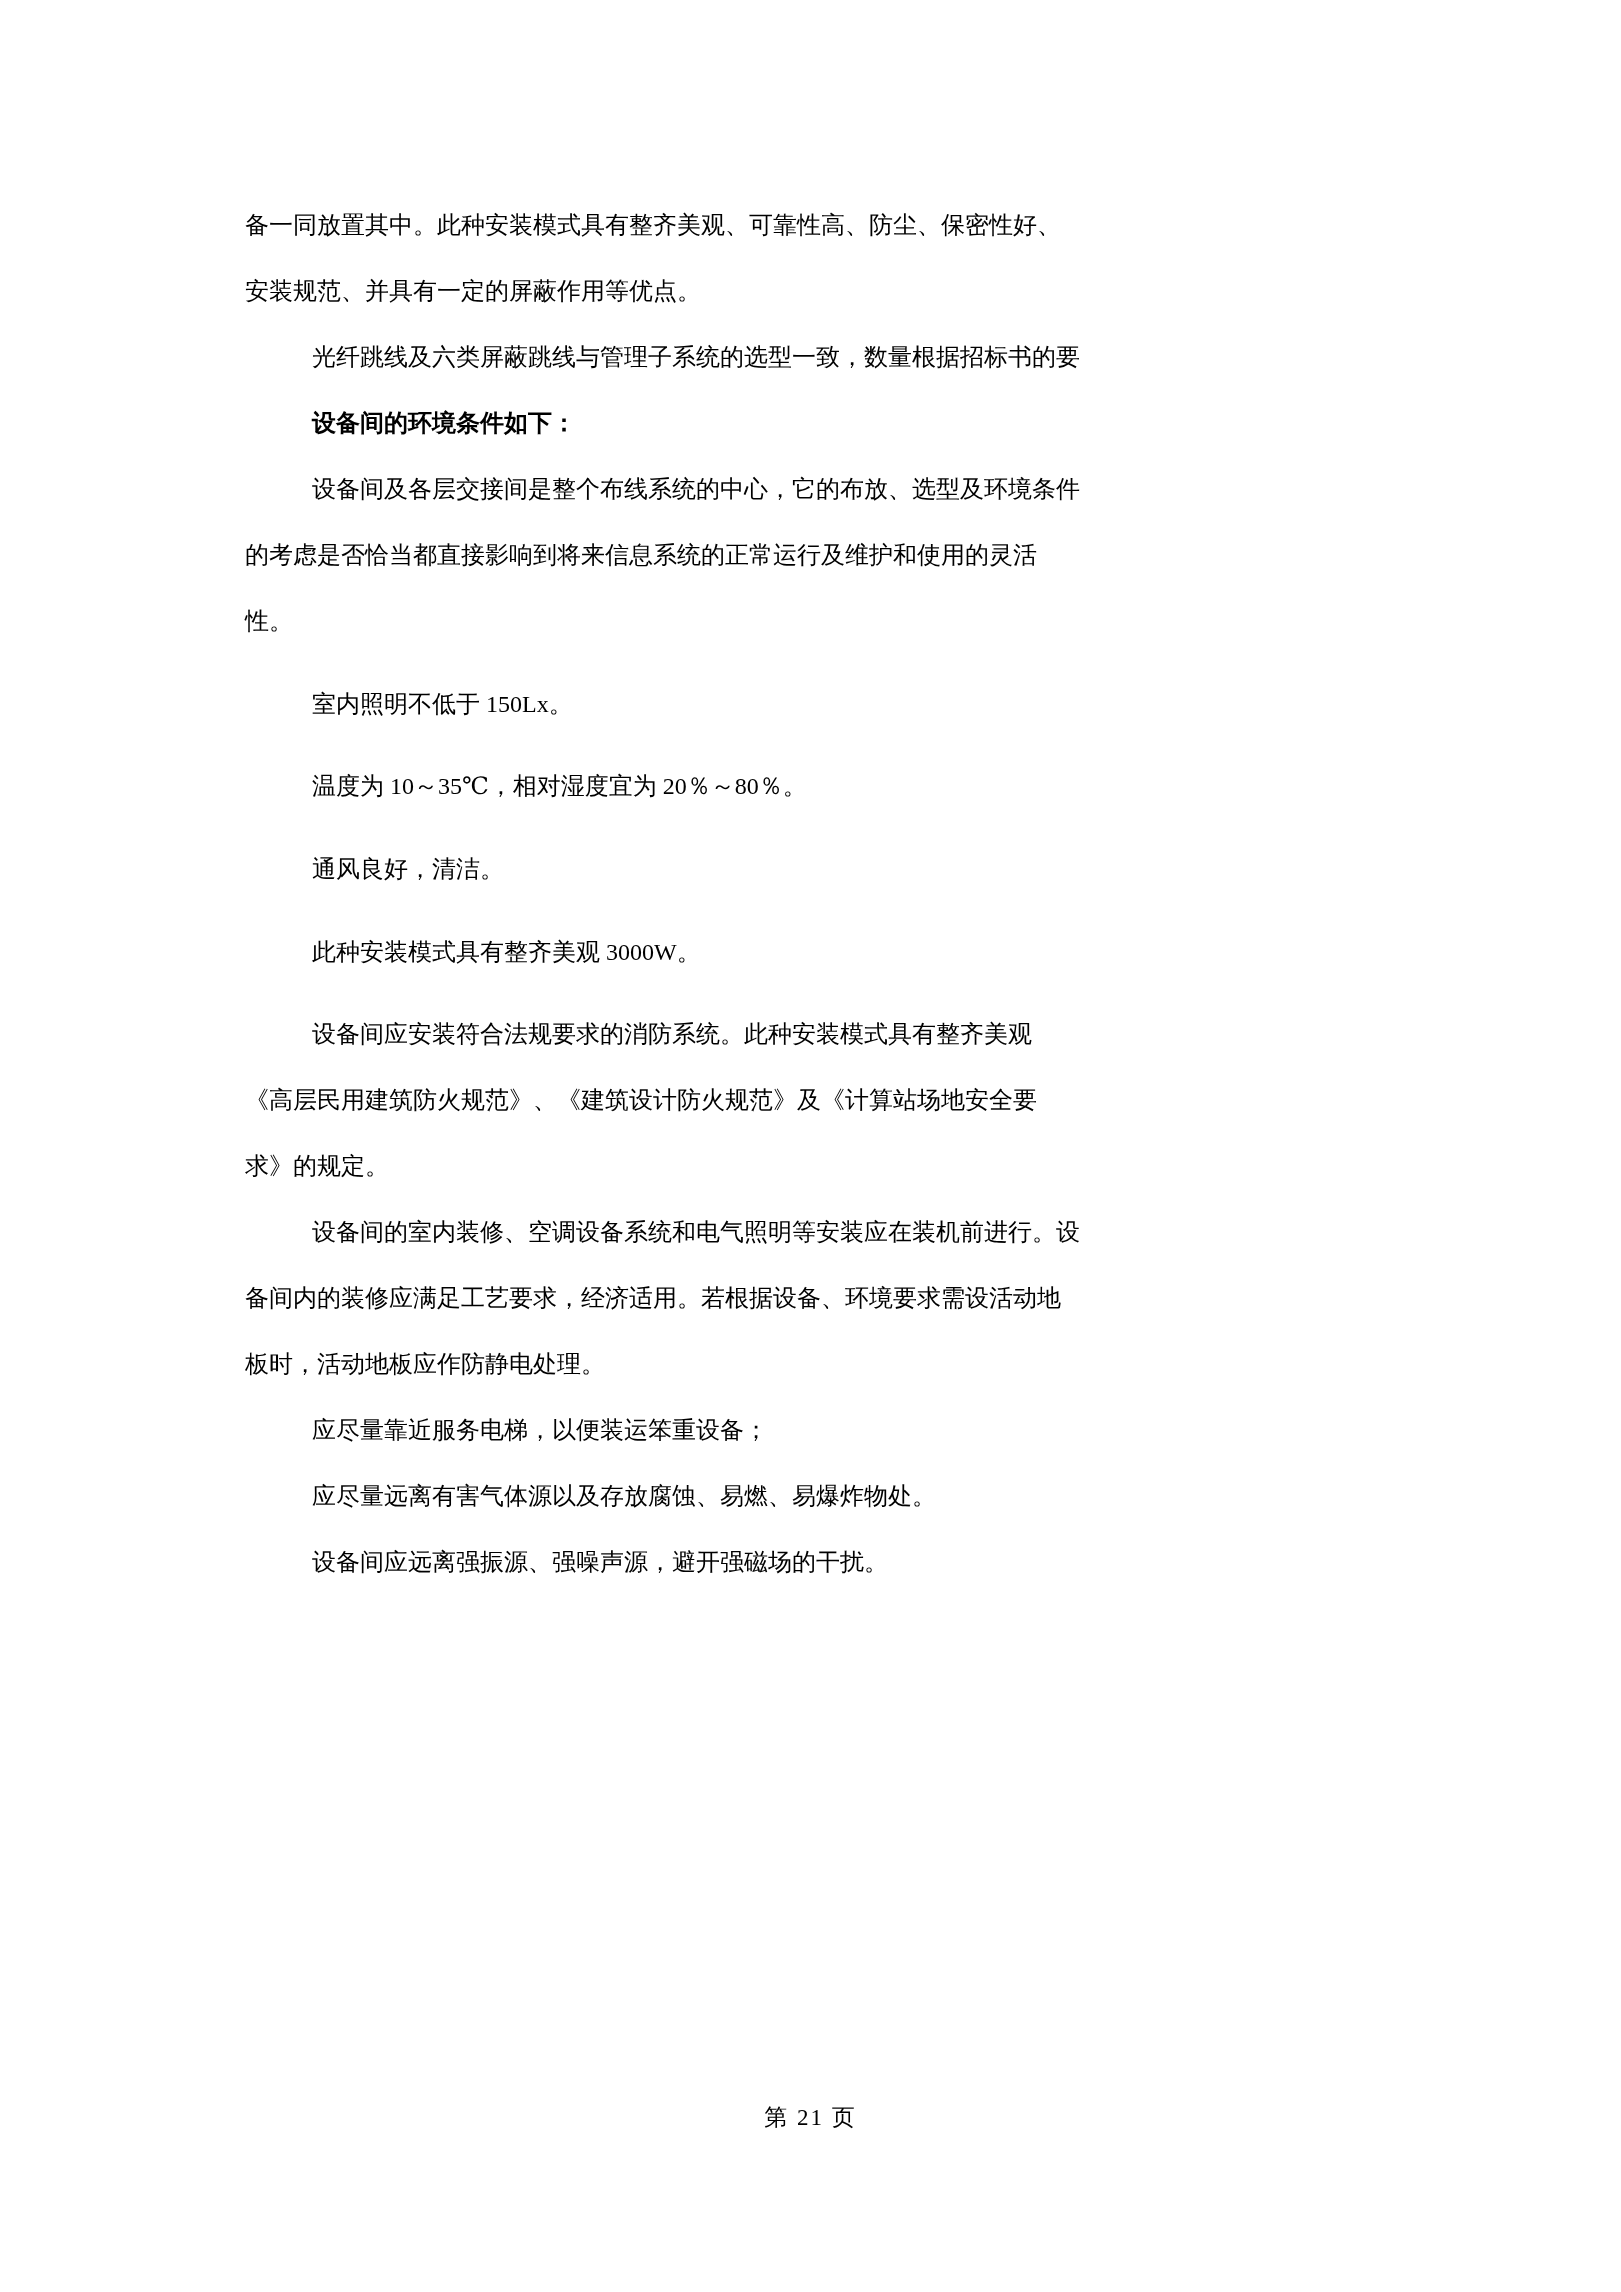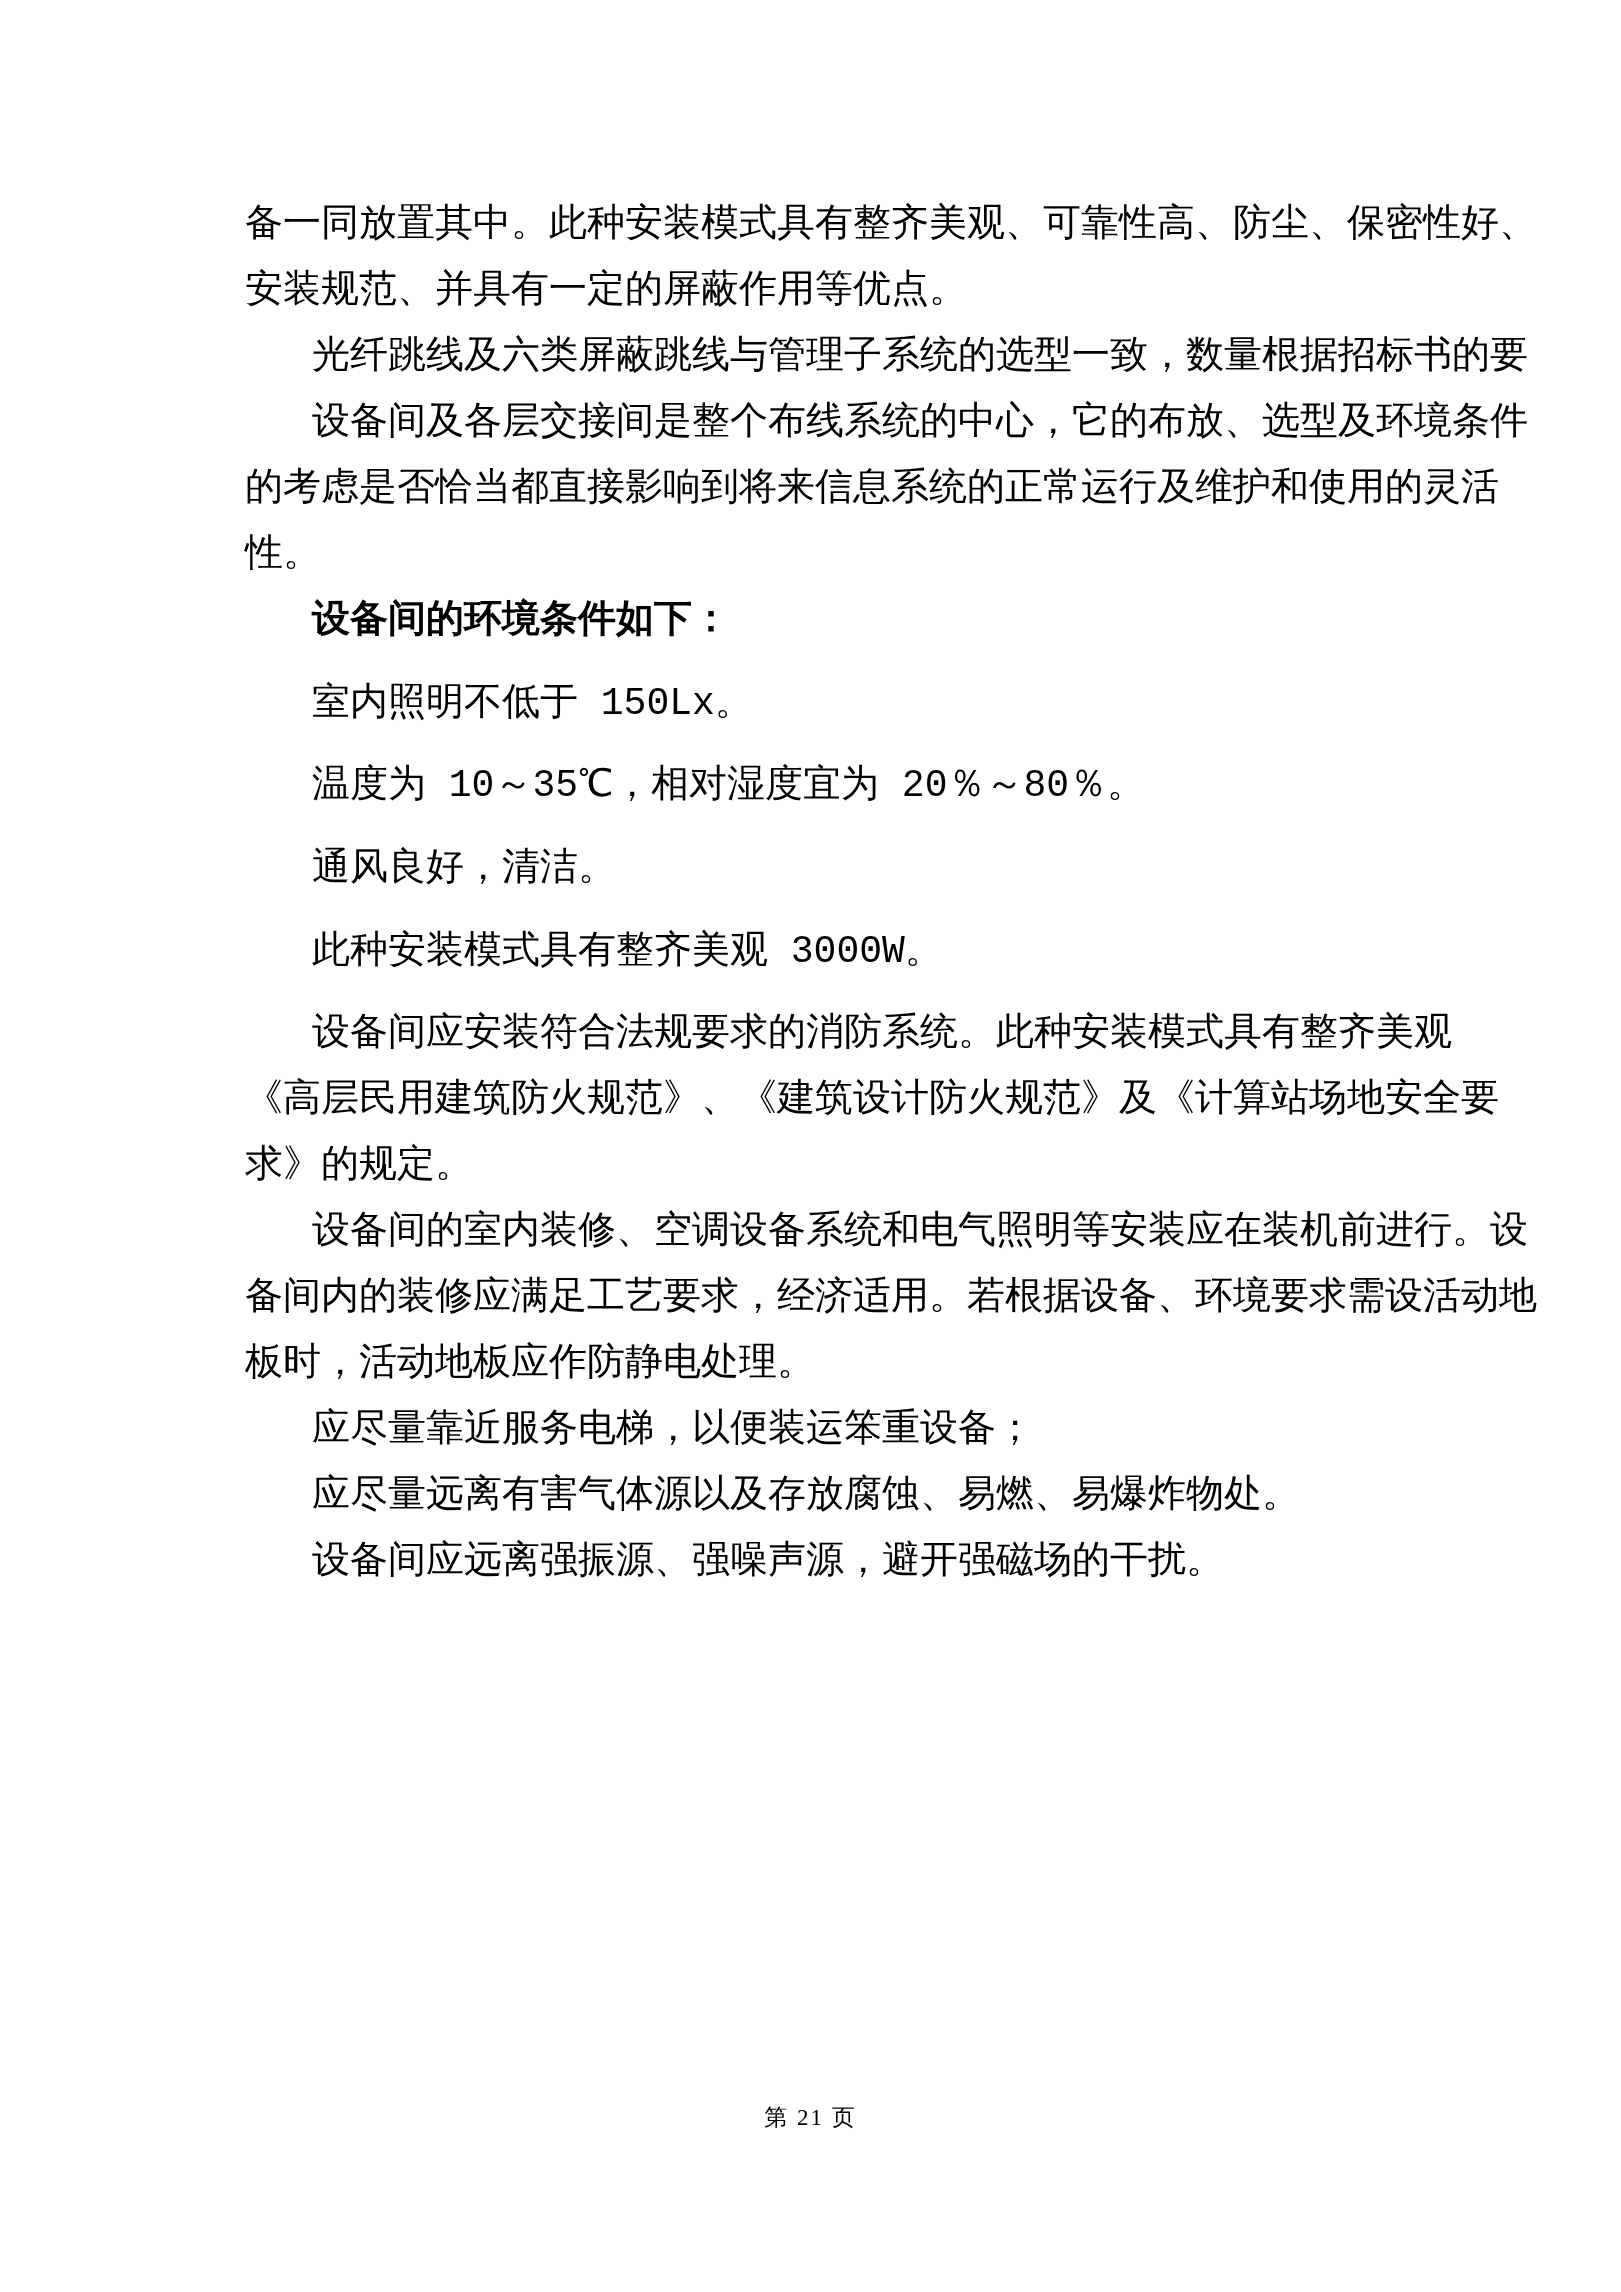--- a/index.html
+++ b/index.html
@@ -23,24 +23,23 @@
     width: 1137px;
   }
   .para {
     margin: 0;
     padding: 0;
   }
   .line {
     display: block;
     height: 66px;
     line-height: 66px;
-    font-size: 38px;
+    font-size: 24px;
     white-space: nowrap;
     letter-spacing: 0px;
-    font-family: Liberation Mono, monospace;
   }
   .indent {
     padding-left: 67px;
   }
   .spaced {
     margin-top: 16.7px;
   }
   .heading .line {
     font-weight: bold;
   }
@@ -65,28 +64,28 @@
 
     <p class="para">
       <span class="line">备一同放置其中。此种安装模式具有整齐美观、可靠性高、防尘、保密性好、</span>
       <span class="line">安装规范、并具有一定的屏蔽作用等优点。</span>
     </p>
 
     <p class="para">
       <span class="line indent">光纤跳线及六类屏蔽跳线与管理子系统的选型一致，数量根据招标书的要</span>
     </p>
 
+    <p class="para heading">
+      <span class="line indent">设备间的环境条件如下：</span>
+    </p>
+
     <p class="para">
       <span class="line indent">设备间及各层交接间是整个布线系统的中心，它的布放、选型及环境条件</span>
       <span class="line">的考虑是否恰当都直接影响到将来信息系统的正常运行及维护和使用的灵活</span>
       <span class="line">性。</span>
-    </p>
-
-    <p class="para heading">
-      <span class="line indent">设备间的环境条件如下：</span>
     </p>
 
     <p class="para spaced">
       <span class="line indent">室内照明不低于 150Lx。</span>
     </p>
 
     <p class="para spaced">
       <span class="line indent">温度为 10～35℃，相对湿度宜为 20％～80％。</span>
     </p>
 

